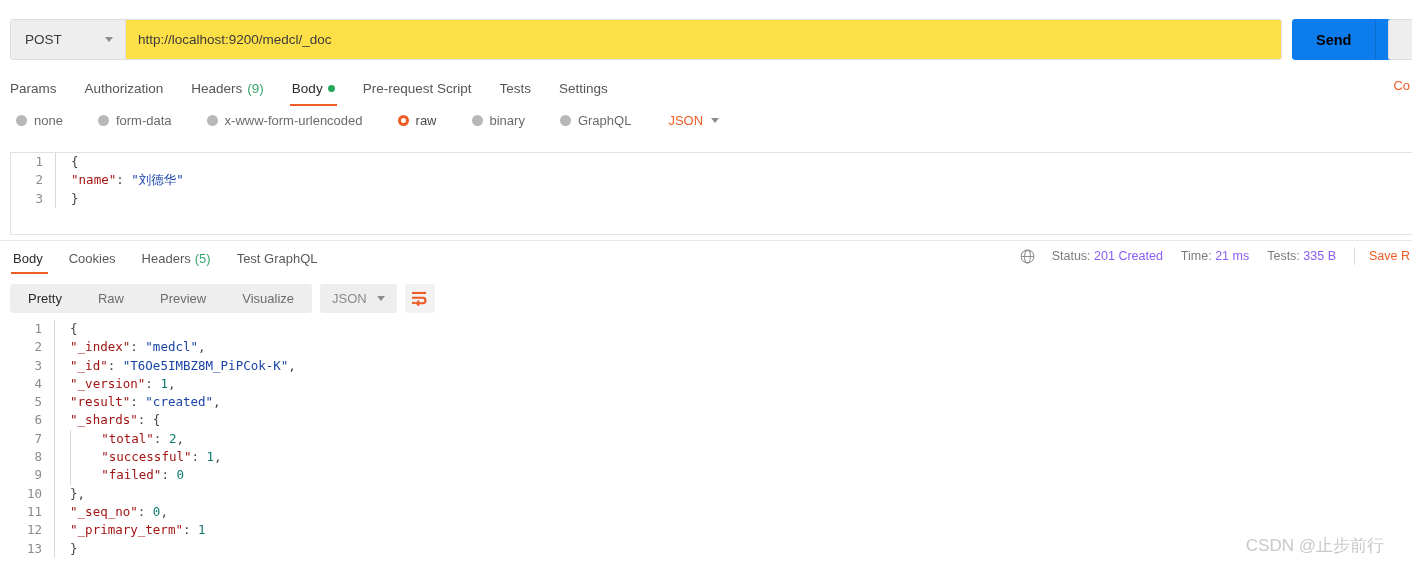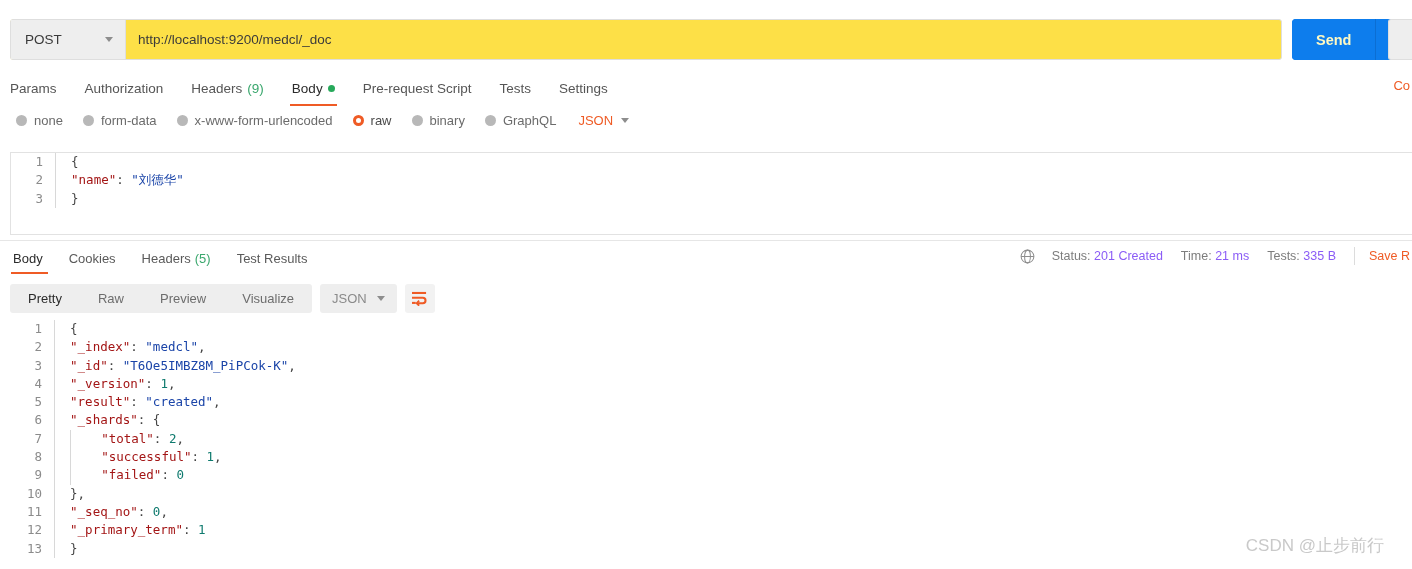--- a/index.html
+++ b/index.html
@@ -44,21 +44,21 @@
   }
   .send-wrap {
     position: absolute; left: 1292px; top: 19px;
     height: 41px; display: flex;
     border-radius: 4px; overflow: hidden;
     background: #0d7ded;
   }
   .send-btn {
     padding: 0 24px; height: 100%;
     display: flex; align-items: center;
-    color: #fef9c3; font-size: 14.5px; font-weight: bold;
+    color: #000000; font-size: 14.5px; font-weight: bold;
     border: none; background: #0d7ded; cursor: pointer;
     font-family: "Liberation Sans", sans-serif;
   }
   .send-split {
     width: 34px; height: 100%;
     display: flex; align-items: center; justify-content: center;
     border-left: 1px solid #0b6ed3; cursor: pointer;
   }
   .caret-wht {
     width: 0; height: 0;
@@ -98,21 +98,21 @@
     height: 2.5px; background: #ef5b25;
   }
   .cookies-link {
     position: absolute; right: 2px; top: 78px;
     font-size: 13px; color: #ef5b25; cursor: pointer; white-space: nowrap;
   }
 
   
   .body-type-row {
     position: absolute; left: 16px; top: 113px;
-    display: flex; align-items: center; gap: 0;
+    display: flex; align-items: center; gap: 15px;
     font-size: 13px; color: #6b6b6b;
   }
   .radio-opt {
     display: flex; align-items: center; gap: 7px;
     margin-right: 20px; cursor: pointer; white-space: nowrap;
   }
   .radio-dot {
     width: 11px; height: 11px; border-radius: 50%;
     background: #b8b8b8; display: inline-block; flex: none;
   }
@@ -347,21 +347,21 @@
     <i class="underline"></i>
   </div>
   <div class="resp-tab">
     <span>Cookies</span>
   </div>
   <div class="resp-tab">
     <span>Headers</span>
     <span class="count">(5)</span>
   </div>
   <div class="resp-tab">
-    <span>Test Results</span>
+    <span>Test GraphQL</span>
   </div>
 </div>
 
 <div class="status-strip">
   <span class="globe-ic">
     <svg width="17" height="17" viewBox="0 0 20 20" fill="none" stroke="#8d8d8d" stroke-width="1.2">
       <circle cx="10" cy="10" r="7.5"></circle>
       <ellipse cx="10" cy="10" rx="3.4" ry="7.5"></ellipse>
       <line x1="2.5" y1="10" x2="17.5" y2="10"></line>
     </svg>

